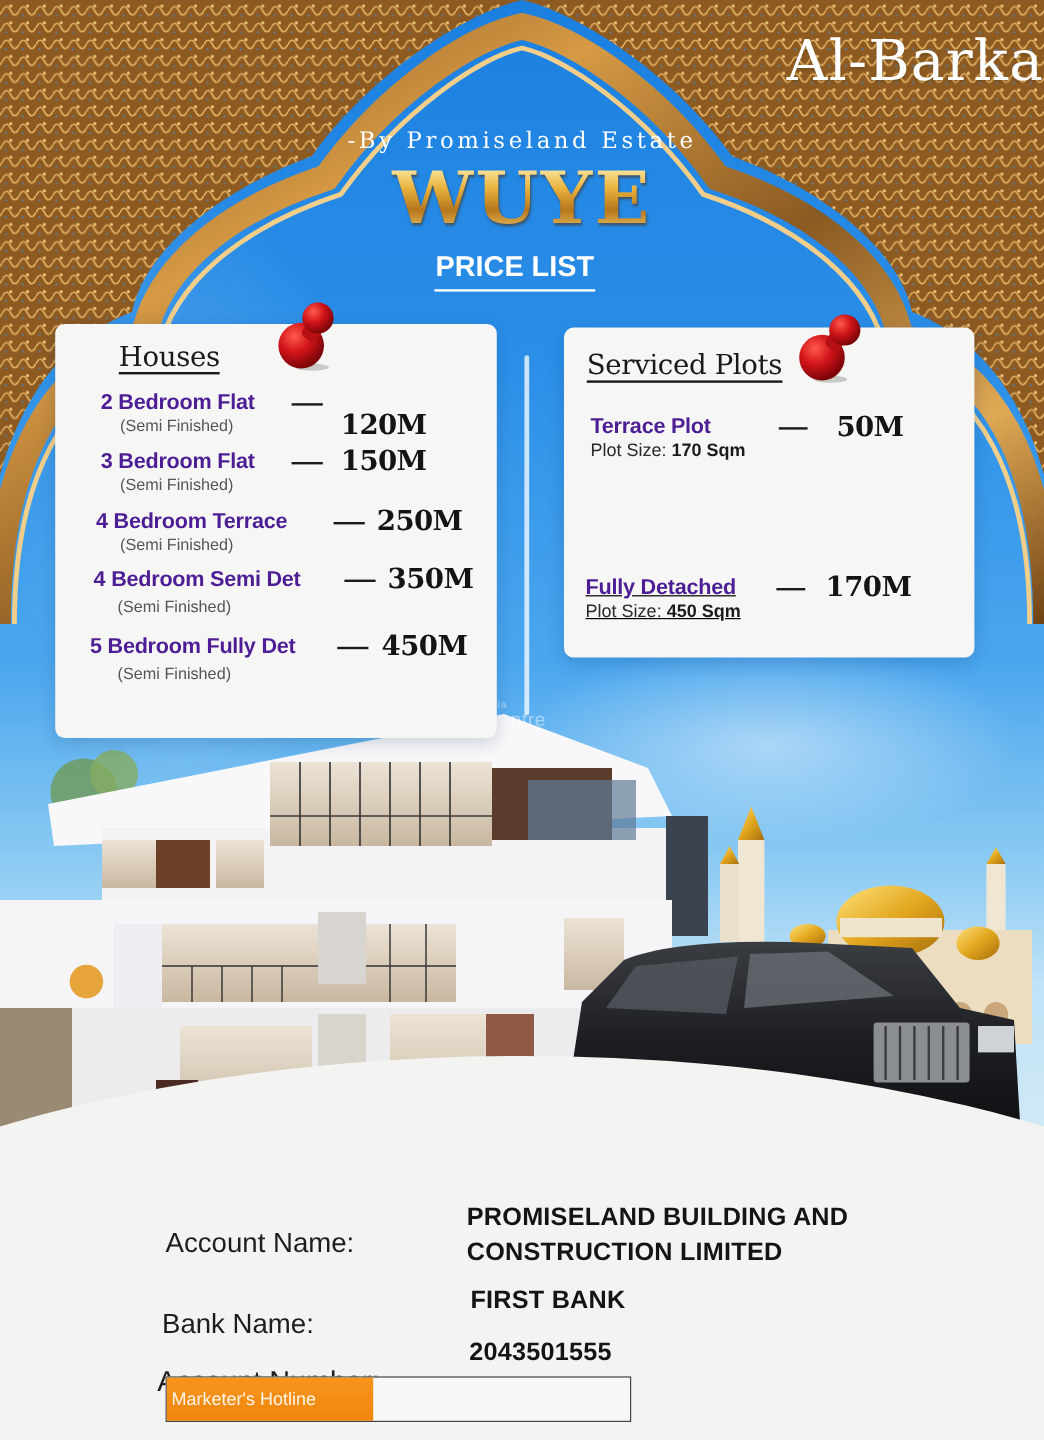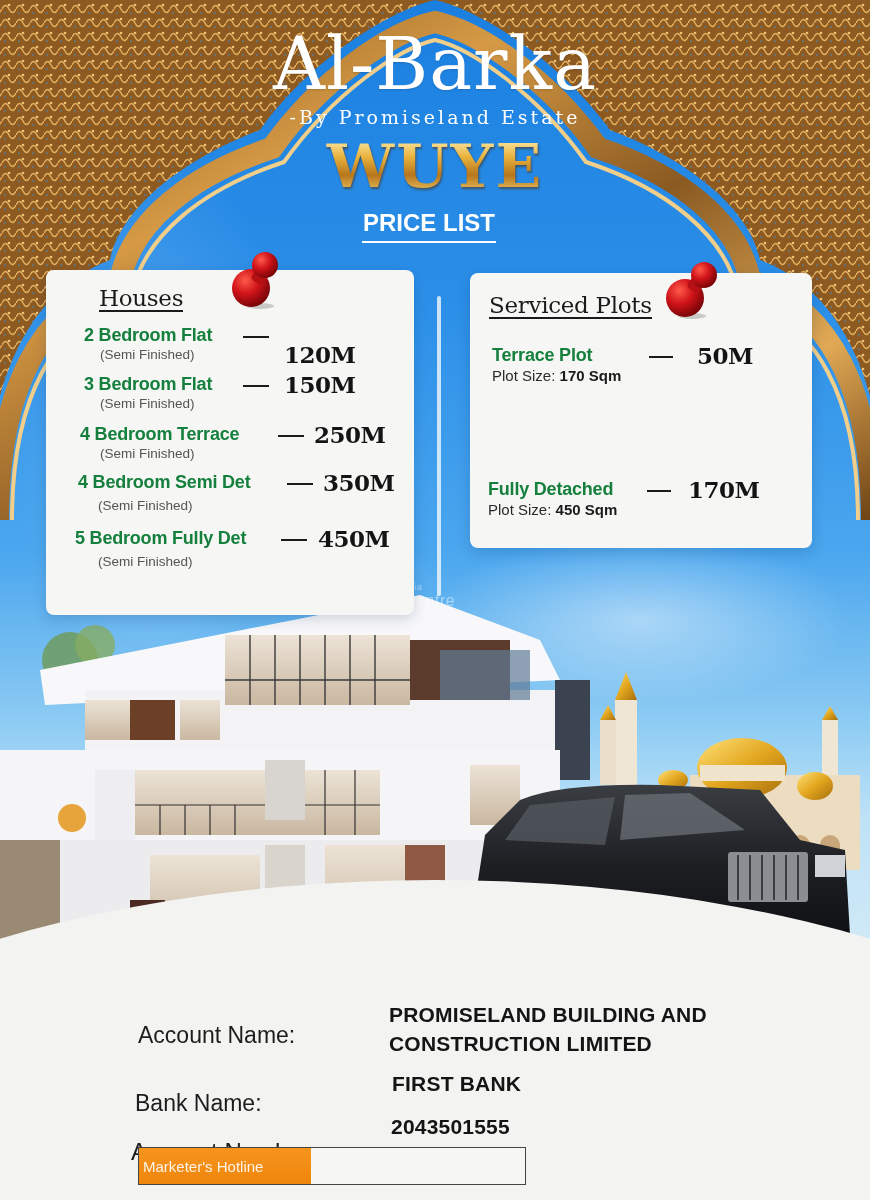--- a/index.html
+++ b/index.html
@@ -15,22 +15,22 @@
       radial-gradient(ellipse 200px 400px at 150px 420px, rgba(255,255,255,0.18), rgba(255,255,255,0) 70%),
       linear-gradient(180deg, #1b7fe0 0%, #2b8fe8 30%, #4aa6ee 55%, #8ccbf3 72%, #bfe2f7 82%, #d8ecf6 100%);
   }
   .arch-frame {
     position: absolute; left: -40px; top: -40px; width: 950px; height: 560px;
     pointer-events: none;
   }
 
   
   .title {
-    position: absolute; left: 0; right: 0; top: 28px; text-align: center;
-    font-family: "DejaVu Serif", serif; font-size: 72px; color: #ffffff;
+    position: absolute; left: 0; right: 0; top: 28px; text-align: right;
+    font-family: "DejaVu Serif", serif; font-size: 47px; color: #ffffff;
     letter-spacing: 1px; line-height: 1; font-weight: normal;
     text-shadow: 0 1px 2px rgba(0,0,0,0.15);
   }
   .subtitle {
     position: absolute; left: 0; right: 0; top: 108px; text-align: center;
     font-family: "DejaVu Serif", serif; font-size: 19px; color: #ffffff;
     letter-spacing: 3px; line-height: 1;
   }
   .location {
     position: absolute; left: 0; right: 0; top: 136px; text-align: center;
@@ -62,21 +62,21 @@
     letter-spacing: -0.3px;
   }
   .divider-line {
     position: absolute; left: 437px; top: 296px; width: 4px; height: 300px;
     background: rgba(255,255,255,0.75); border-radius: 2px;
   }
 
   .row { position: absolute; white-space: nowrap; }
   .row .name {
     font-family: "Liberation Sans", sans-serif; font-weight: bold; font-size: 18px;
-    color: #15803d; letter-spacing: -0.2px;
+    color: #4c1d95; letter-spacing: -0.2px;
   }
   .row .dash {
     position: absolute; top: 11px; height: 2px; background: #1b1b1b;
   }
   .row .price {
     position: absolute; top: -3px; font-family: "DejaVu Serif", serif;
     font-weight: bold; font-size: 23px; color: #141414; letter-spacing: -0.5px;
   }
   .row .note {
     display: block; font-family: "Liberation Sans", sans-serif; font-size: 13.5px;
@@ -332,21 +332,21 @@
 
   <div class="card card-plots">
     <div class="card-heading" style="left:19px; top:20px;">Serviced Plots</div>
 
     <div class="row" style="left:22px; top:72px;">
       <span class="name">Terrace Plot</span>
       <span class="dash" style="left:157px; width:24px;"></span>
       <span class="price" style="left:205px;">50M</span>
       <span class="plotsize"><span>Plot Size:</span> <b>170 Sqm</b></span>
     </div>
-    <div class="row" style="left:18px; top:206px;">
+    <div class="row" style="left:18px; top:206px;text-decoration:underline;">
       <span class="name">Fully Detached</span>
       <span class="dash" style="left:159px; width:24px;"></span>
       <span class="price" style="left:200px;">170M</span>
       <span class="plotsize"><span>Plot Size:</span> <b>450 Sqm</b></span>
     </div>
   </div>
 
   <svg class="pin" style="left:226px; top:250px;" viewBox="0 0 62 62">
     <defs>
       <radialGradient id="pinG1" cx="0.35" cy="0.3" r="0.7">

